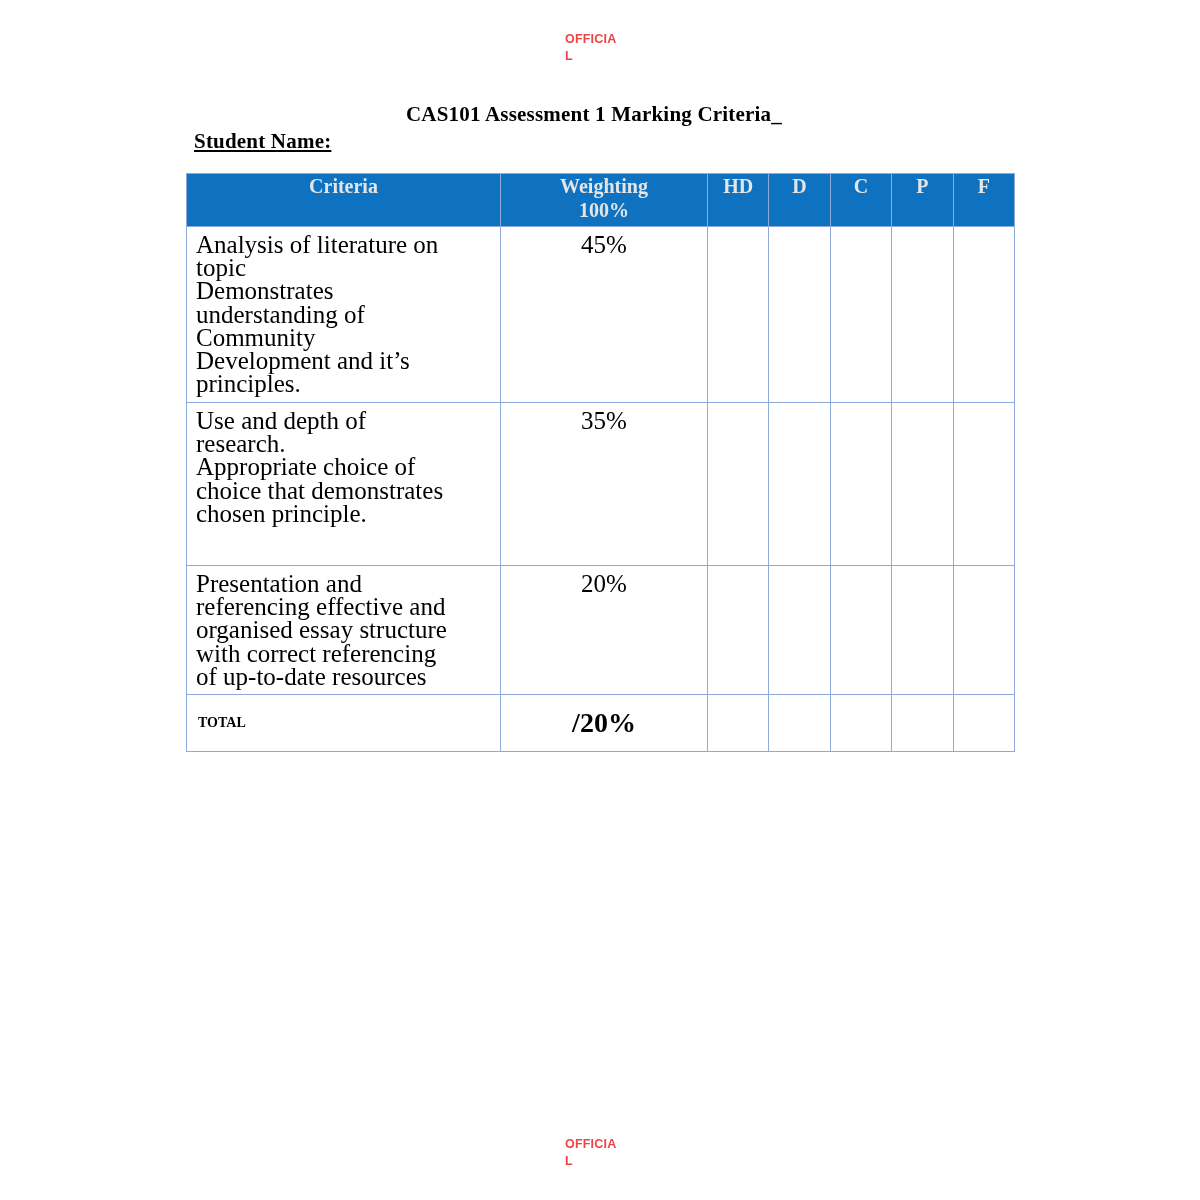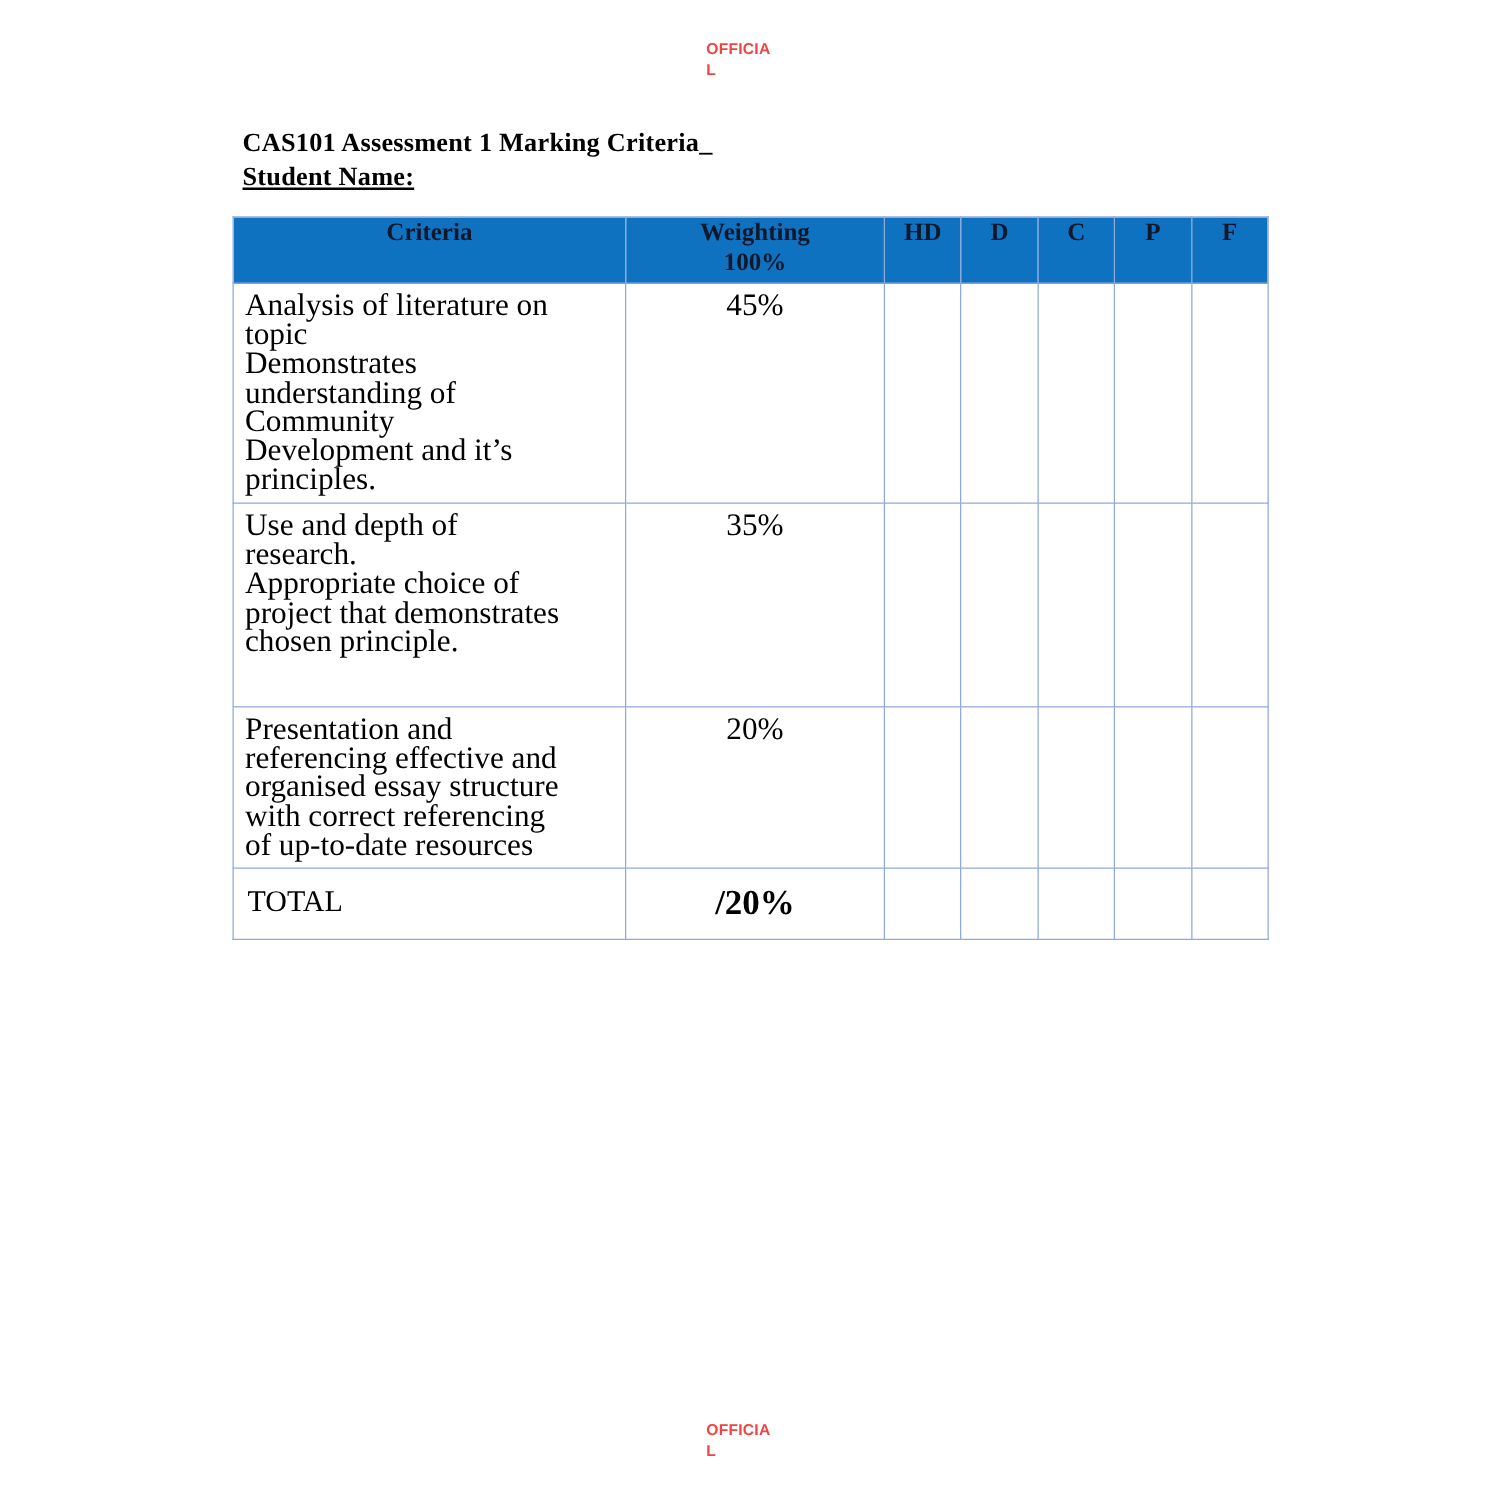--- a/index.html
+++ b/index.html
@@ -39,21 +39,21 @@
     left: 194px;
     top: 101px;
     width: 800px;
     font-family: "Liberation Serif", serif;
     font-weight: bold;
     font-size: 21px;
     line-height: 27px;
     color: #000000;
     letter-spacing: 0.2px;
   }
-  .doc-title .line1 { display: block; }
+  .doc-title .line1 { display: block; text-align: center; }
   .doc-title .line2 {
     display: inline-block;
     text-decoration: underline;
     text-underline-offset: 2px;
   }
 
   
   .criteria-table-wrap {
     position: absolute;
     left: 186px;
@@ -68,21 +68,21 @@
   table.criteria-table td,
   table.criteria-table th {
     border: 1px solid #8ea9db;
     vertical-align: top;
     padding: 0;
   }
 
   
   thead th {
     background: #0f72c0;
-    color: #0f172a;
+    color: #e5e5e5;
     font-family: "Liberation Serif", serif;
     font-weight: bold;
     font-size: 20px;
     line-height: 24px;
     text-align: center;
     vertical-align: middle;
     height: 53px;
     border: 1px solid #ffffff;
     border-top: 1px solid #8ea9db;
     padding: 2px 3px;
@@ -114,22 +114,22 @@
   tbody td.grade-cell {
     padding: 0;
   }
   tbody tr.row-criteria-1 td { height: 176px; }
   tbody tr.row-criteria-2 td { height: 163px; }
   tbody tr.row-criteria-3 td { height: 123px; }
 
   
   tbody tr.row-total td { height: 57px; vertical-align: middle; }
   tbody tr.row-total td.criteria-cell {
-    font-weight: normal;
-    font-size: 24px;
+    font-weight: bold;
+    font-size: 14px;
     padding-left: 11px;
   }
   tbody tr.row-total td.weight-cell {
     font-weight: bold;
     font-size: 28px;
   }
 
   .cell-line { display: block; }
 </style>
 </head>
@@ -188,21 +188,21 @@
         <td class="grade-cell"></td>
         <td class="grade-cell"></td>
         <td class="grade-cell"></td>
       </tr>
 
       <tr class="row-criteria-2">
         <td class="criteria-cell">
             <span class="cell-line">Use and depth of</span>
             <span class="cell-line">research.</span>
             <span class="cell-line">Appropriate choice of</span>
-            <span class="cell-line">project that demonstrates</span>
+            <span class="cell-line">choice that demonstrates</span>
             <span class="cell-line">chosen principle.</span>
           </td>
         <td class="weight-cell">35%</td>
         <td class="grade-cell"></td>
         <td class="grade-cell"></td>
         <td class="grade-cell"></td>
         <td class="grade-cell"></td>
         <td class="grade-cell"></td>
       </tr>
 

